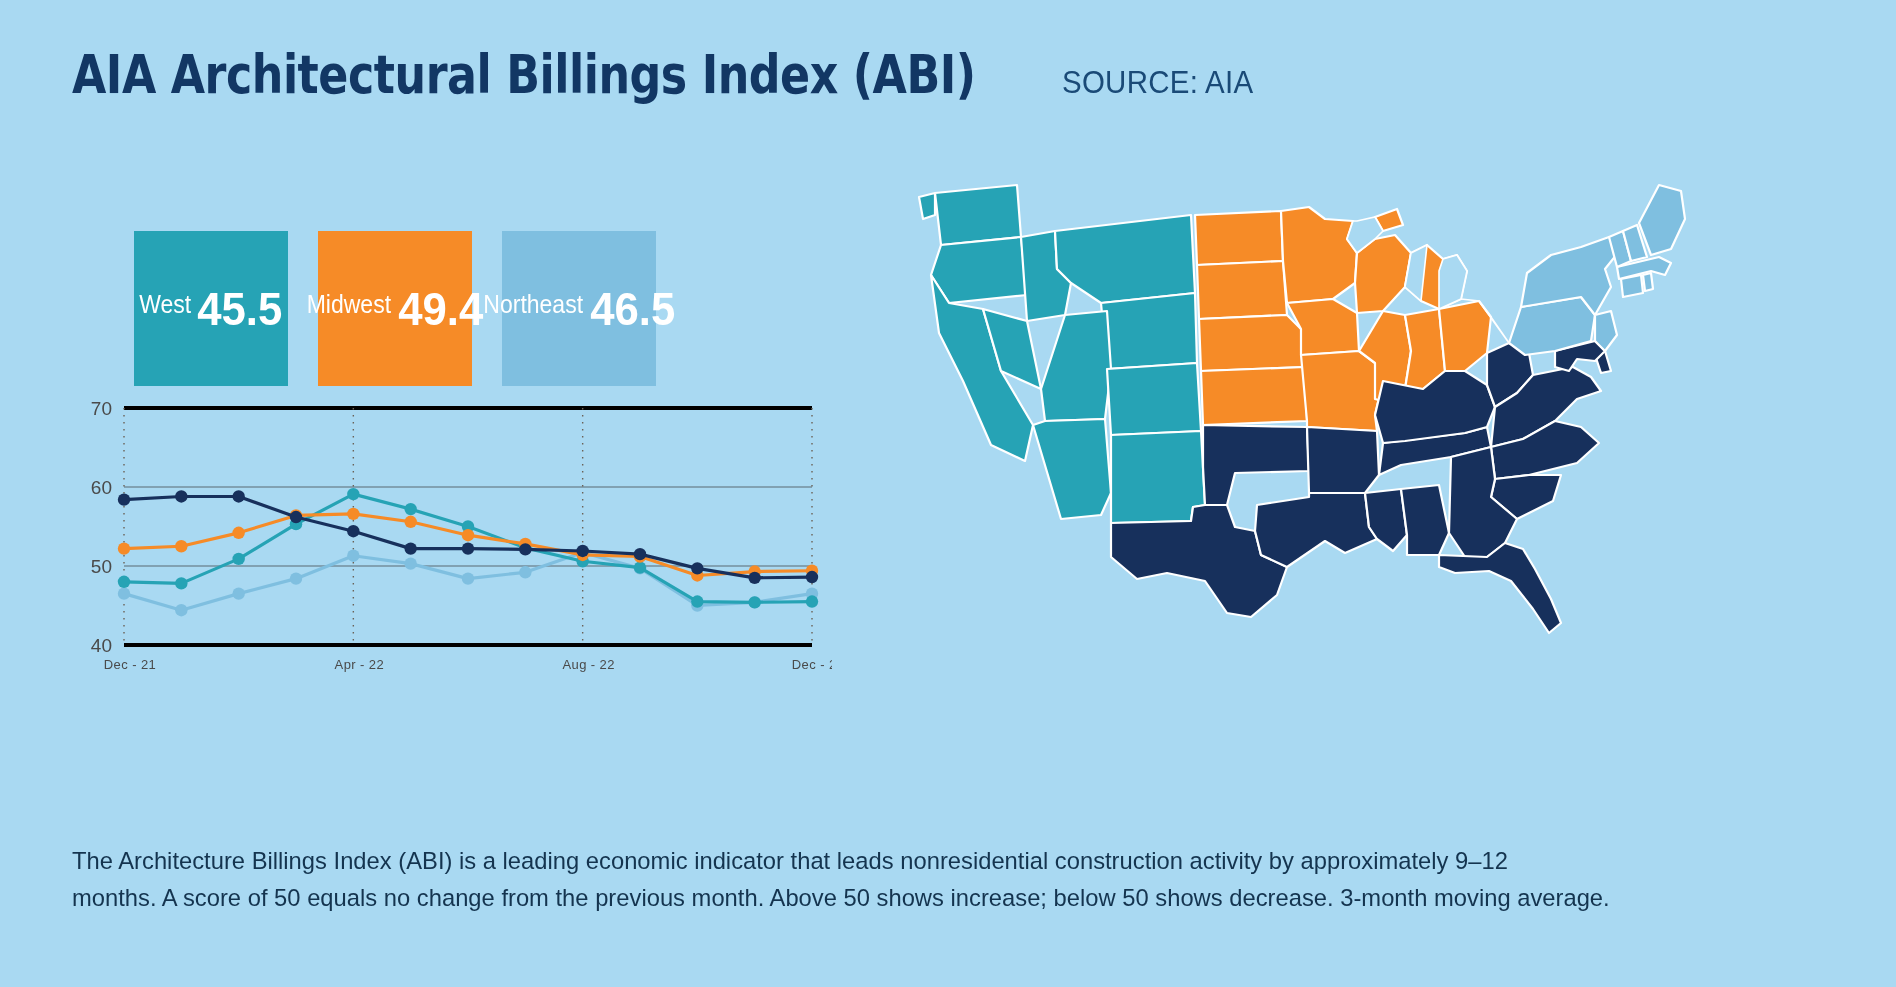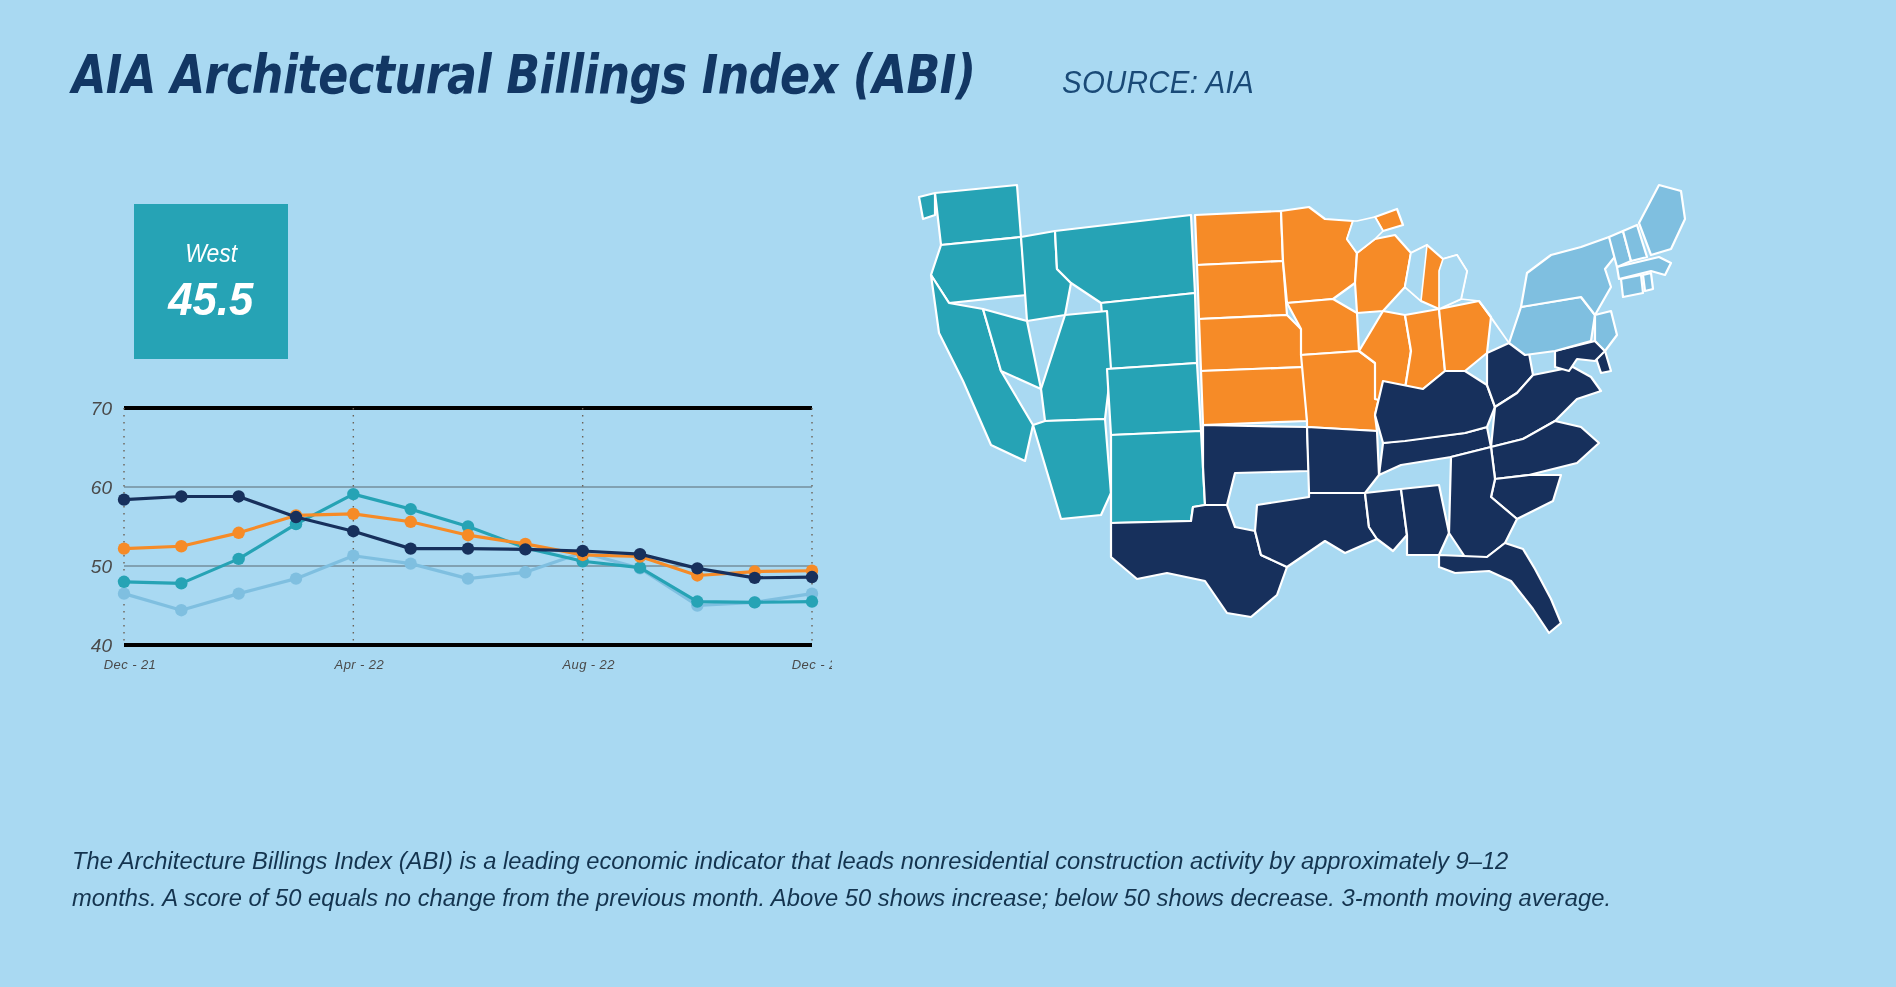--- a/index.html
+++ b/index.html
@@ -3,41 +3,42 @@
 <meta charset="utf-8">
 <style>
   html,body{margin:0;padding:0;}
   body{
     width:1896px;height:987px;
     background:#a9d9f2;
     font-family:"Liberation Sans",sans-serif;
     overflow:hidden;
     position:relative;
   }
-  .page{position:relative;width:1896px;height:987px;font-style:italic;}
+  .page{position:relative;width:1896px;height:987px;}
 
   
   .header{position:absolute;left:72px;top:48px;display:flex;align-items:baseline;gap:18px;}
   .title{
     font-family:"DejaVu Sans Condensed","Liberation Sans",sans-serif;
     font-size:53px;font-weight:bold;color:#123764;letter-spacing:-0.5px;
     white-space:nowrap;line-height:1;
     transform:scaleX(0.93);transform-origin:left center;
   }
   .source{
     font-size:31px;color:#1a4a77;white-space:nowrap;line-height:1;
     transform:scaleX(0.95);transform-origin:left center;letter-spacing:0.3px;
   }
 
   
   .cards{position:absolute;left:134px;top:204px;display:flex;gap:30px;}
   .card{
     width:154px;height:155px;
-    display:flex;flex-direction:column;align-items:center;justify-content:center;
+    display:flex;align-items:center;justify-content:center;
     color:#ffffff;
+    margin-top:27px;
   }
   .card-label{
     font-size:25px;line-height:1;margin-bottom:9px;
     transform:scaleX(0.92);transform-origin:center;
     white-space:nowrap;
   }
   .card-value{
     font-size:47px;font-weight:bold;line-height:1;
     transform:scaleX(0.93);transform-origin:center;
     white-space:nowrap;
@@ -71,20 +72,28 @@
 
   <div class="header">
     <div class="title">AIA Architectural Billings Index (ABI)</div>
     <div class="source">SOURCE: AIA</div>
   </div>
 
   <div class="cards" id="cards">
       <div class="card" style="background: rgb(38, 163, 181);">
         <div class="card-label">West</div>
         <div class="card-value">45.5</div>
+      </div>
+      <div class="card" style="background: rgb(246, 139, 39);">
+        <div class="card-label">Midwest</div>
+        <div class="card-value">49.4</div>
+      </div>
+      <div class="card" style="background: rgb(127, 191, 224);">
+        <div class="card-label">Northeast</div>
+        <div class="card-value">46.5</div>
       </div>
     </div>
 
   <div class="chart-wrap">
     <svg class="chart-svg" id="chart" width="760" height="310" viewBox="0 0 760 310">
         <line x1="52" x2="740" y1="255" y2="255" stroke="#000000" stroke-width="4"></line>
         <text x="40" y="262" class="ytick">40</text>
         <line x1="52" x2="740" y1="176" y2="176" stroke="#5a6a72" stroke-width="1.1"></line>
         <text x="40" y="183" class="ytick">50</text>
         <line x1="52" x2="740" y1="97" y2="97" stroke="#5a6a72" stroke-width="1.1"></line>

